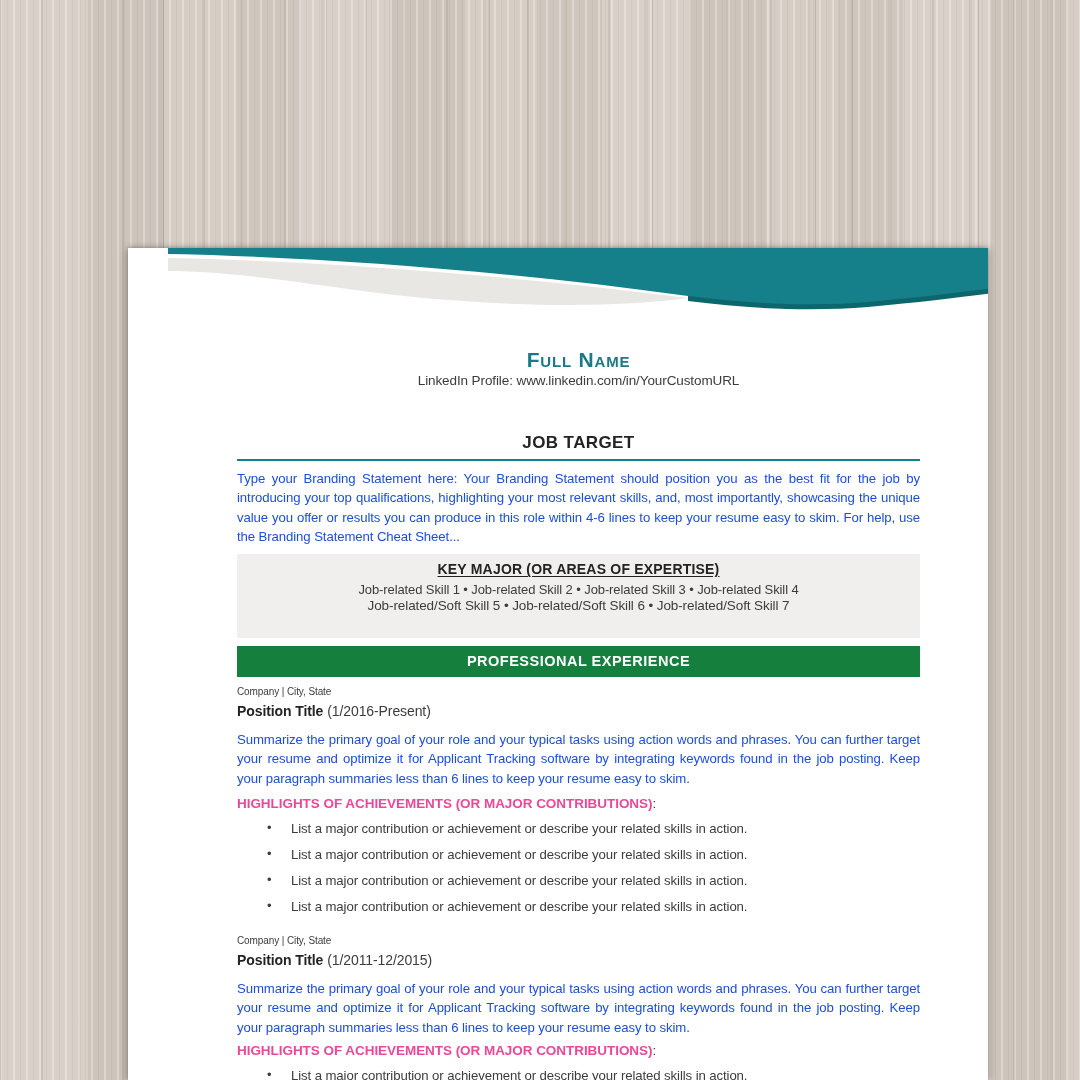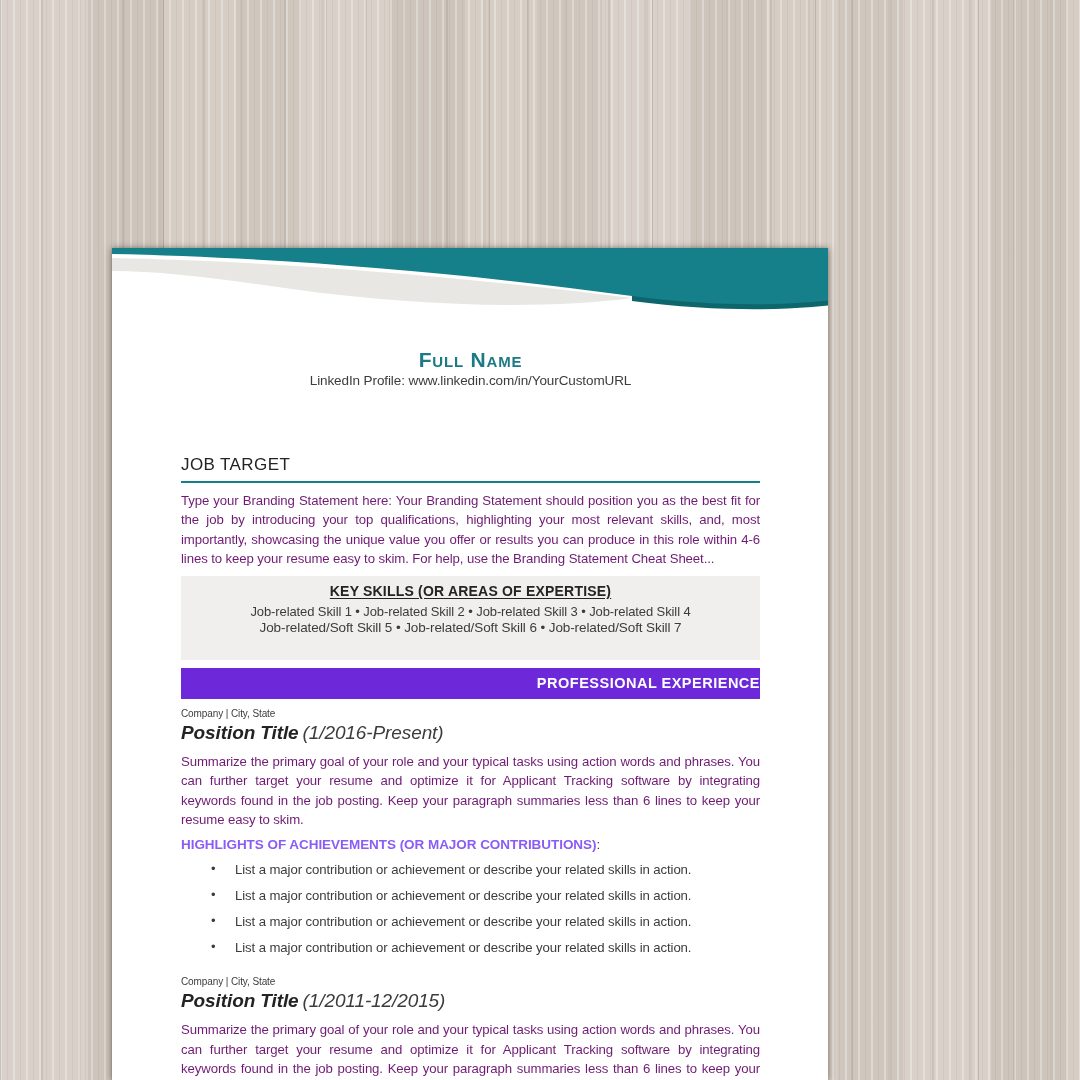--- a/index.html
+++ b/index.html
@@ -10,74 +10,75 @@
     
     background-color:#d4ccc4;
     background-image:
       repeating-linear-gradient(90deg, rgba(90,78,70,0.20) 0 1px, transparent 1px 163px),
       repeating-linear-gradient(90deg, rgba(255,255,255,0.30) 0 2px, transparent 2px 7px, rgba(146,130,116,0.12) 7px 8px, transparent 8px 13px),
       repeating-linear-gradient(90deg, transparent 0 41px, rgba(120,105,95,0.16) 41px 43px, transparent 43px 78px, rgba(190,178,165,0.30) 78px 81px),
       repeating-linear-gradient(90deg, #d9d1c9 0 88px, #cdc4bb 88px 164px, #d6cec5 164px 236px, #cfc7be 236px 301px);
   }
 
   .paper{
-    position:absolute; left:112px; top:248px; width:716px; height:832px;
+    position:absolute; left:128px; top:248px; width:860px; height:832px;
     background:#ffffff; overflow:hidden;
     box-shadow:0 0 5px rgba(85,72,62,0.55), 0 2px 8px rgba(85,72,62,0.35);
+    padding-left:40px;
   }
   .wave-header{ width:856px; height:100px; }
   .wave-header svg{ display:block; width:856px; height:100px; }
   .fill-teal{ fill:#16808A; }
   .fill-teal-dark{ fill:#0D666C; }
   .fill-gray{ fill:#E8E7E4; }
 
   .content{ padding:0 68px 0 69px; color:#3C3C3C; }
 
   .full-name{
     text-align:center; font-variant:small-caps; font-weight:bold;
     font-size:21px; line-height:24px; letter-spacing:0.8px; color:#1B7A85;
   }
   .contact{ text-align:center; font-size:13.5px; line-height:18px; letter-spacing:-0.1px; }
 
   .section-title{
-    margin-top:64px; text-align:left; font-size:17px; line-height:22px;
-    font-weight:normal; letter-spacing:0.4px; color:#232323;
+    margin-top:42px; text-align:center; font-size:17px; line-height:22px;
+    font-weight:bold; letter-spacing:0.4px; color:#232323;
   }
   .title-rule{ margin-top:5px; height:2px; background:#16808A; }
 
   .para{
     margin-top:8px; font-size:13.2px; line-height:19.3px; text-align:justify;
-    letter-spacing:-0.1px; hyphens:none; color:#701a75;
+    letter-spacing:-0.1px; hyphens:none; color:#1d4ed8;
   }
 
   .skills-box{
     margin-top:8px; height:84px; background:#F0EFED; text-align:center; padding-top:6px;
   }
   .skills-title{
     font-size:14px; line-height:18px; font-weight:bold; color:#232323;
     text-decoration:underline; text-underline-offset:2px; letter-spacing:0.2px;
   }
   .skills-line1{ margin-top:4px; font-size:13px; line-height:16px; letter-spacing:-0.1px; }
   .skills-line2{ font-size:13.5px; line-height:16px; letter-spacing:-0.1px; }
 
   .banner{
-    margin-top:8px; height:31px; background:#6d28d9; color:#FFFFFF;
-    text-align:right; font-weight:bold; font-size:14.5px; line-height:31px; letter-spacing:0.5px;
+    margin-top:8px; height:31px; background:#15803d; color:#FFFFFF;
+    text-align:center; font-weight:bold; font-size:14.5px; line-height:31px; letter-spacing:0.5px;
   }
 
   .company-line{ font-size:10px; line-height:16px; letter-spacing:-0.1px; }
   .entry-1 .company-line{ margin-top:7px; }
   .entry-2 .company-line{ margin-top:19px; }
-  .position-line{ margin-top:3px; font-size:19px; line-height:16px; letter-spacing:-0.1px;font-style:italic; }
+  .position-line{ margin-top:3px; font-size:14px; line-height:16px; letter-spacing:-0.1px; }
   .position-title{ font-weight:bold; color:#232323; }
   .position-dates{ margin-left:4px; }
   .summary{ margin-top:11px; }
   .highlights-line{ margin-top:8px; font-size:13.5px; line-height:16px; letter-spacing:-0.05px; }
   .entry-2 .highlights-line{ margin-top:6px; }
-  .highlights-label{ font-weight:bold; color:#8b5cf6; }
+  .highlights-label{ font-weight:bold; color:#ec4899; }
 
   ul.bullets{ list-style:none; margin-top:9px; }
   ul.bullets li{
     position:relative; padding-left:54px; font-size:13.2px; line-height:15px;
     letter-spacing:-0.1px; margin-bottom:11px;
   }
   ul.bullets li .dot{ position:absolute; left:30px; top:-1px; font-size:13px; }
 </style>
 </head>
 <body>
@@ -95,21 +96,21 @@
   <div class="content">
 
     <div class="full-name">Full Name</div>
     <div class="contact">LinkedIn Profile: www.linkedin.com/in/YourCustomURL</div>
 
     <div class="section-title">JOB TARGET</div>
     <div class="title-rule"></div>
     <div class="para">Type your Branding Statement here: Your Branding Statement should position you as the best fit for the job by introducing your top qualifications, highlighting your most relevant skills, and, most importantly, showcasing the unique value you offer or results you can produce in this role within 4-6 lines to keep your resume easy to skim. For help, use the Branding Statement Cheat Sheet...</div>
 
     <div class="skills-box">
-      <div class="skills-title">KEY SKILLS (OR AREAS OF EXPERTISE)</div>
+      <div class="skills-title">KEY MAJOR (OR AREAS OF EXPERTISE)</div>
       <div class="skills-line1">Job-related Skill 1 • Job-related Skill 2 • Job-related Skill 3 • Job-related Skill 4</div>
       <div class="skills-line2">Job-related/Soft Skill 5 • Job-related/Soft Skill 6 • Job-related/Soft Skill 7</div>
     </div>
 
     <div class="banner">PROFESSIONAL EXPERIENCE</div>
 
     <div class="entry-1">
       <div class="company-line">Company | City, State</div>
       <div class="position-line">
         <span class="position-title">Position Title</span><span class="position-dates">(1/2016-Present)</span>

